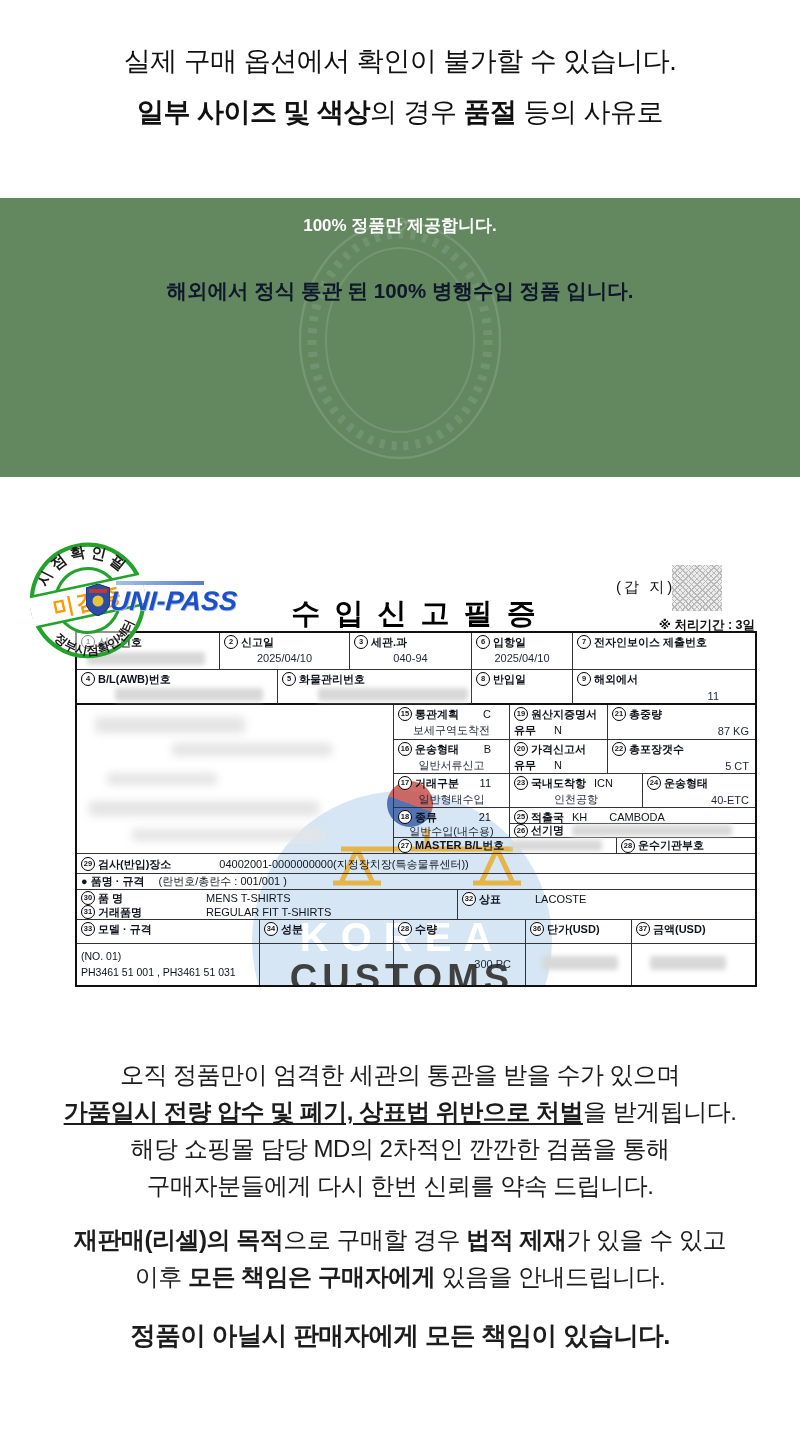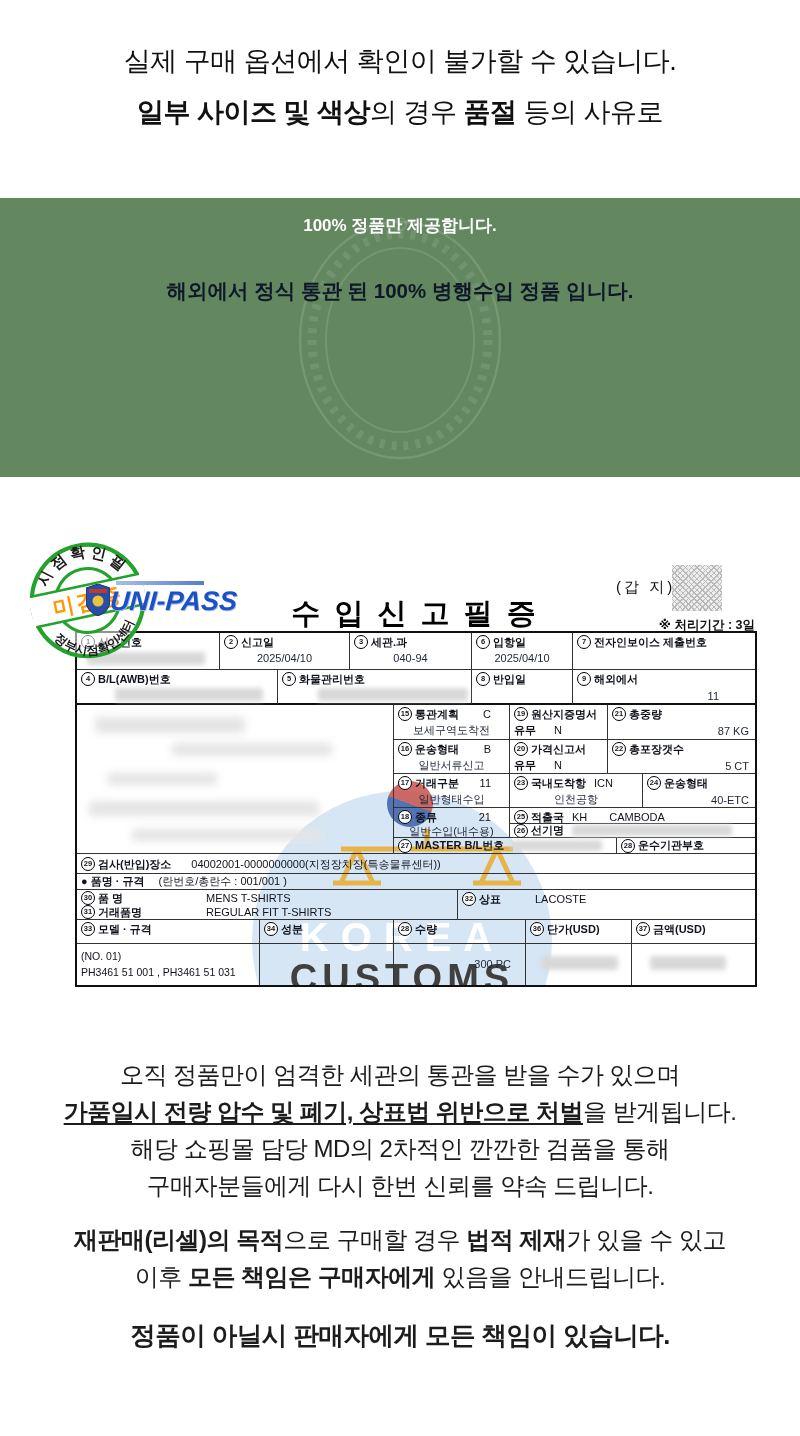--- a/index.html
+++ b/index.html
@@ -344,21 +344,21 @@
         <div class="lblrow" style="height:13px">
             <span class="circ">28</span>
             <span>운수기관부호</span>
           </div>
       </div>
 
       <div class="tc bb" style="left:0;top:221px;width:682px;height:20px;padding-top:3px">
         <div class="lblrow" style="height:14px">
             <span class="circ">29</span>
             <span>검사(반입)장소</span>
-            <span class="codein" style="margin-left:20px;font-weight:400">04002001-0000000000(지정장치장(특송물류센터))</span>
+            <span class="codein" style="margin-left:48px;font-weight:400">04002001-0000000000(지정장치장(특송물류센터))</span>
           </div>
       </div>
 
       <div class="tc bb" style="left:0;top:241px;width:682px;height:16px;padding-top:1px">
         <div class="lblrow" style="height:13px"><span>●</span>&nbsp;<span>품명 · 규격</span><span class="codein" style="font-weight:400;margin-left:14px">(란번호/총란수 :      001/001  )</span></div>
       </div>
 
       <div class="tc br bb" style="left:0;top:257px;width:381px;height:30px;padding-top:1px">
         <div class="lblrow" style="height:14px">
             <span class="circ">30</span>

